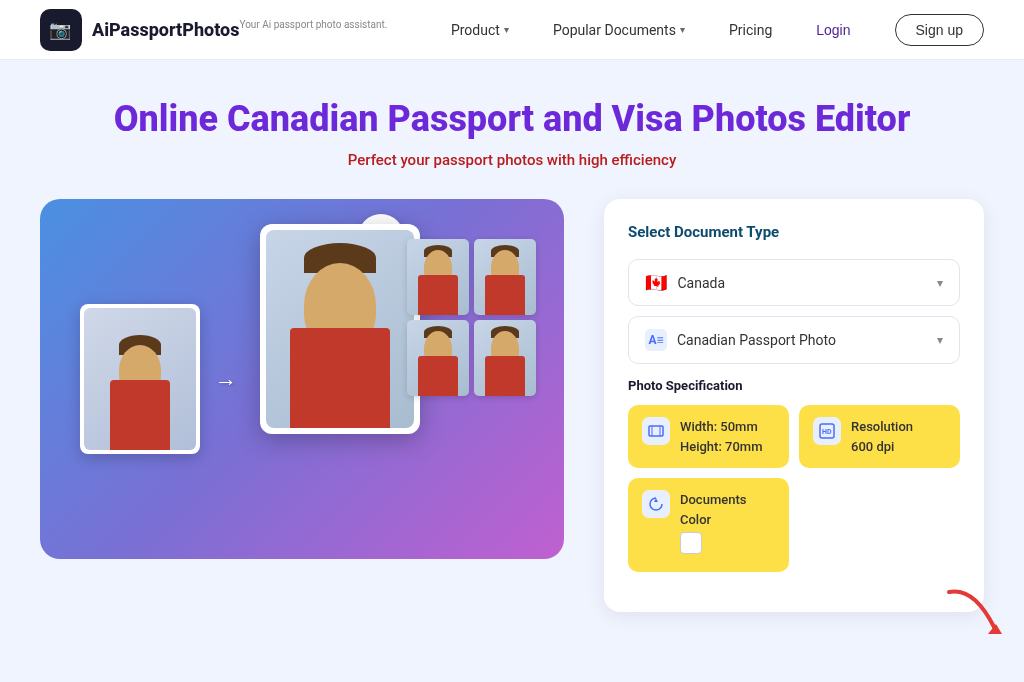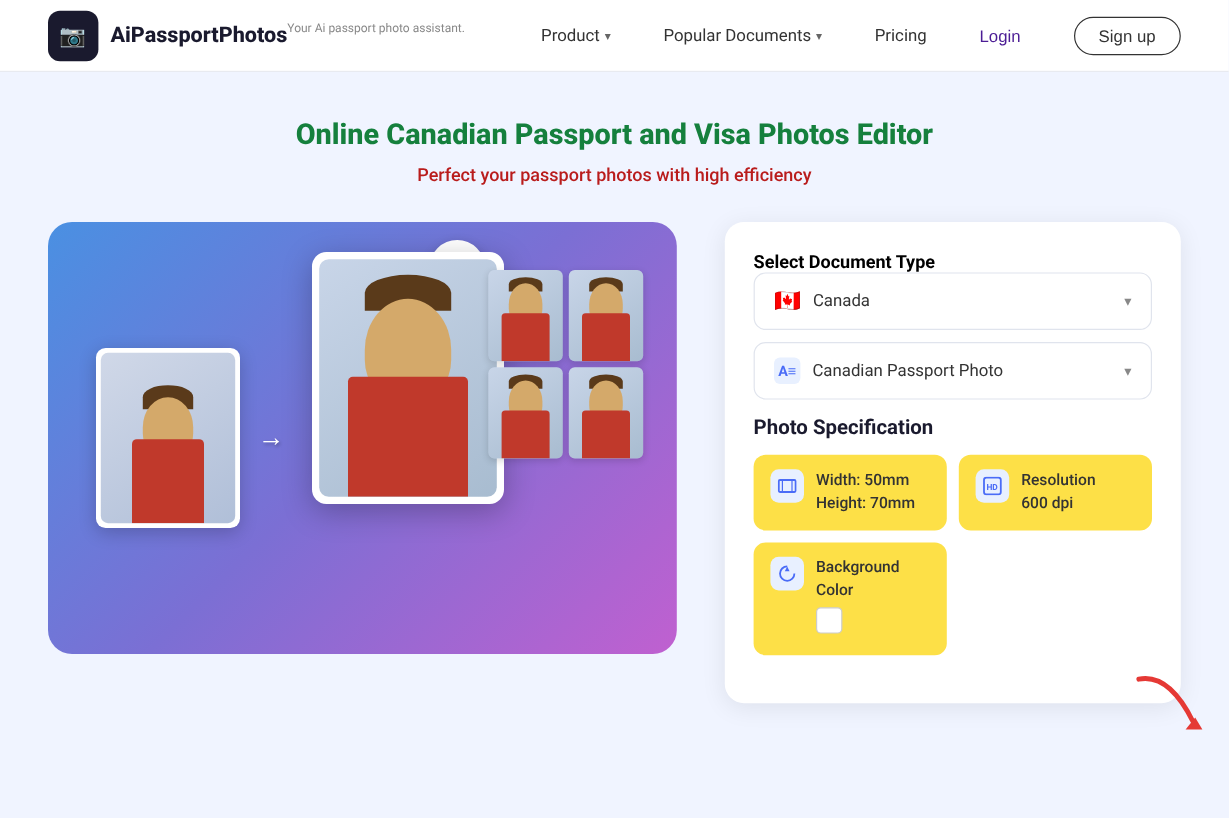--- a/index.html
+++ b/index.html
@@ -79,23 +79,23 @@
       cursor: pointer;
       font-weight: 500;
     }
 
     
     .hero {
       text-align: center;
       padding: 38px 40px 0;
     }
     .hero-title {
-      font-size: 24px;
+      font-size: 36px;
       font-weight: 800;
-      color: #15803d;
+      color: #6d28d9;
       line-height: 1.2;
     }
     .hero-subtitle {
       font-size: 15px;
       color: #b91c1c;
       margin-top: 10px;
       font-weight: 500;
     }
 
     
@@ -326,22 +326,22 @@
     .right-panel {
       width: 380px;
       background: white;
       border-radius: 16px;
       padding: 24px;
       box-shadow: 0 4px 20px rgba(0,0,0,0.08);
     }
     .panel-title {
       font-size: 15px;
       font-weight: 700;
-      color: #000000;
-      margin-bottom: 0;
+      color: #0c4a6e;
+      margin-bottom: 18px;
     }
 
     
     .select-dropdown {
       width: 100%;
       border: 1.5px solid #e0e4ed;
       border-radius: 10px;
       padding: 12px 16px;
       font-size: 14px;
       color: #333;
@@ -367,21 +367,21 @@
       align-items: center;
       justify-content: center;
       font-size: 12px;
       color: #4a6cf7;
       font-weight: bold;
     }
     .chevron-down { color: #888; font-size: 12px; }
 
     
     .spec-title {
-      font-size: 17px;
+      font-size: 13px;
       font-weight: 700;
       color: #1a1a2e;
       margin: 14px 0 12px;
     }
     .spec-grid {
       display: grid;
       grid-template-columns: 1fr 1fr;
       gap: 10px;
       margin-bottom: 16px;
     }
@@ -583,21 +583,21 @@
         </div>
 
         <div class="spec-card">
           <div class="spec-icon">
             <svg width="16" height="16" viewBox="0 0 16 16" fill="none">
               <path d="M8 2C4.686 2 2 4.686 2 8s2.686 6 6 6 6-2.686 6-6" stroke="#4a6cf7" stroke-width="1.5" fill="none"></path>
               <path d="M8 2l2 4H6L8 2z" fill="#4a6cf7"></path>
             </svg>
           </div>
           <div class="spec-text">
-            <span>Background Color</span><br>
+            <span>Documents Color</span><br>
             <span class="color-swatch"></span>
           </div>
         </div>
 
 
       </div>
 
       
     </div>
 

